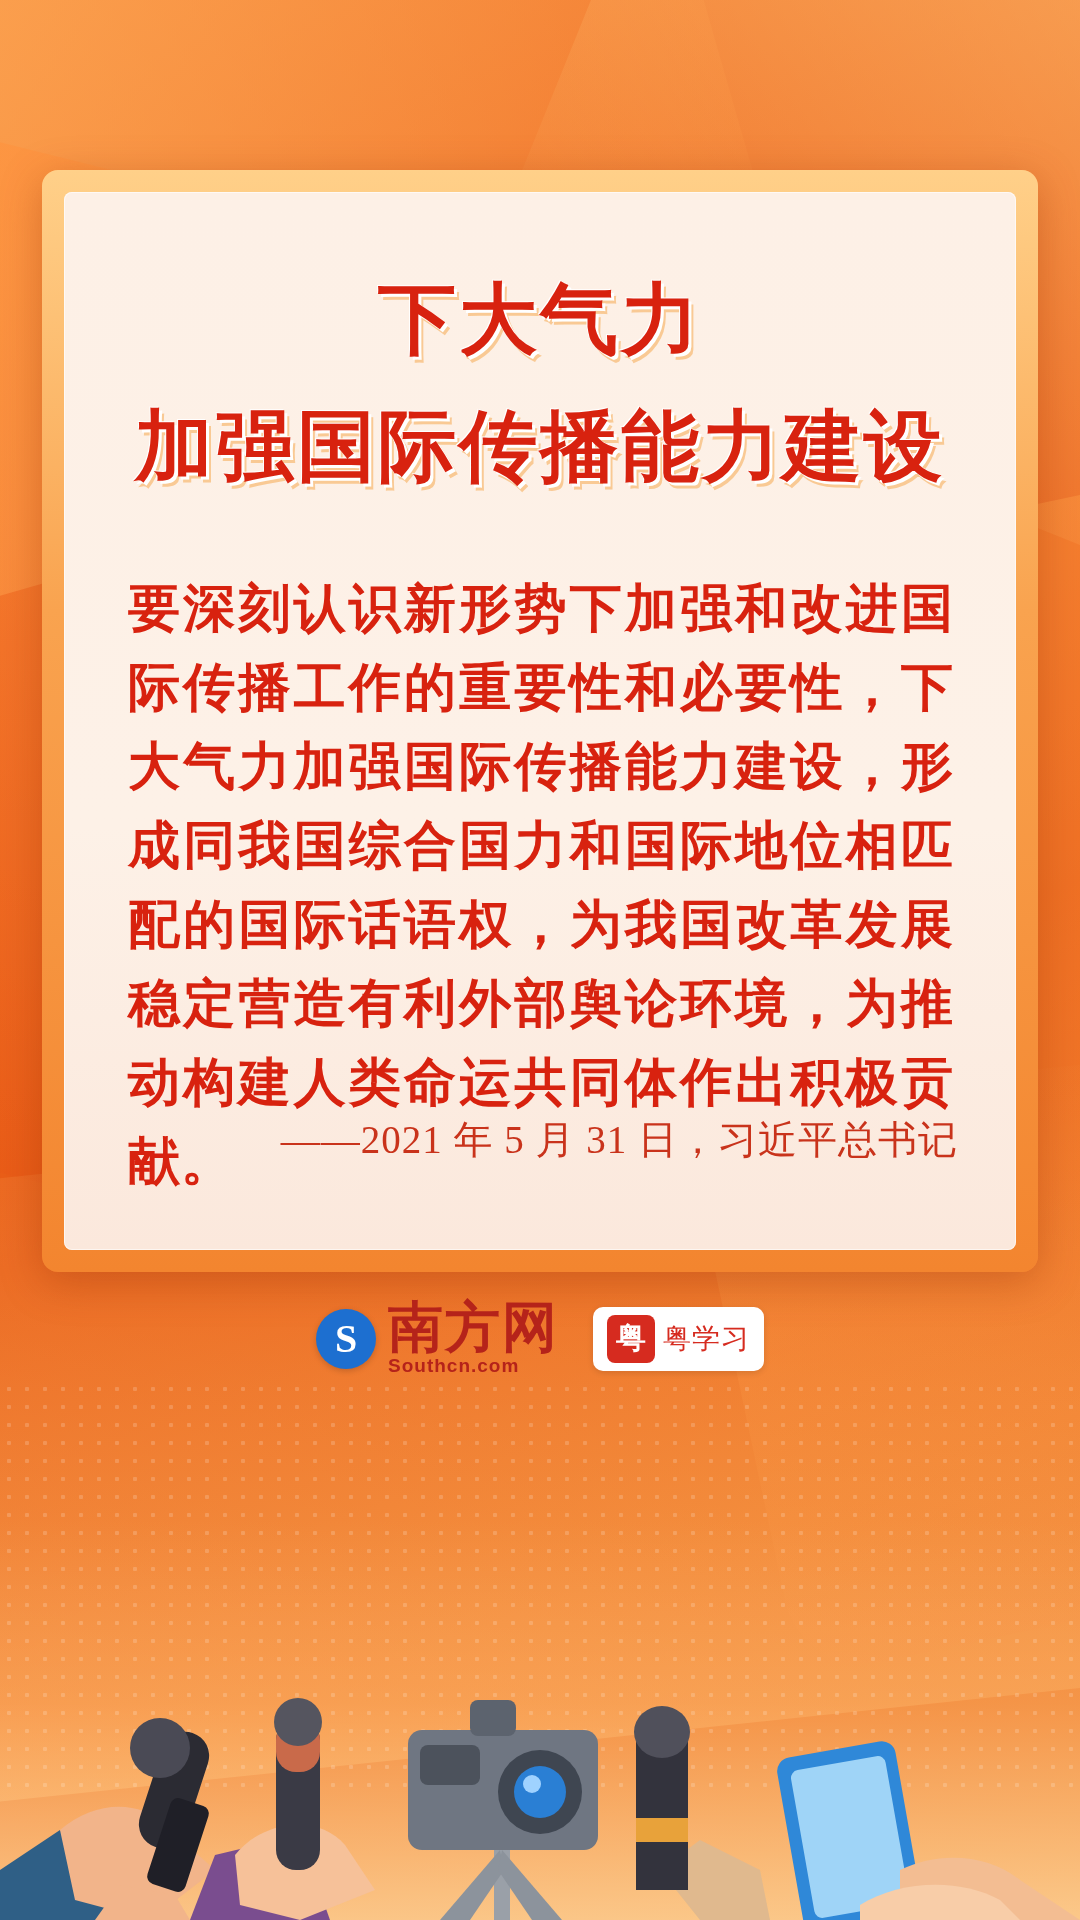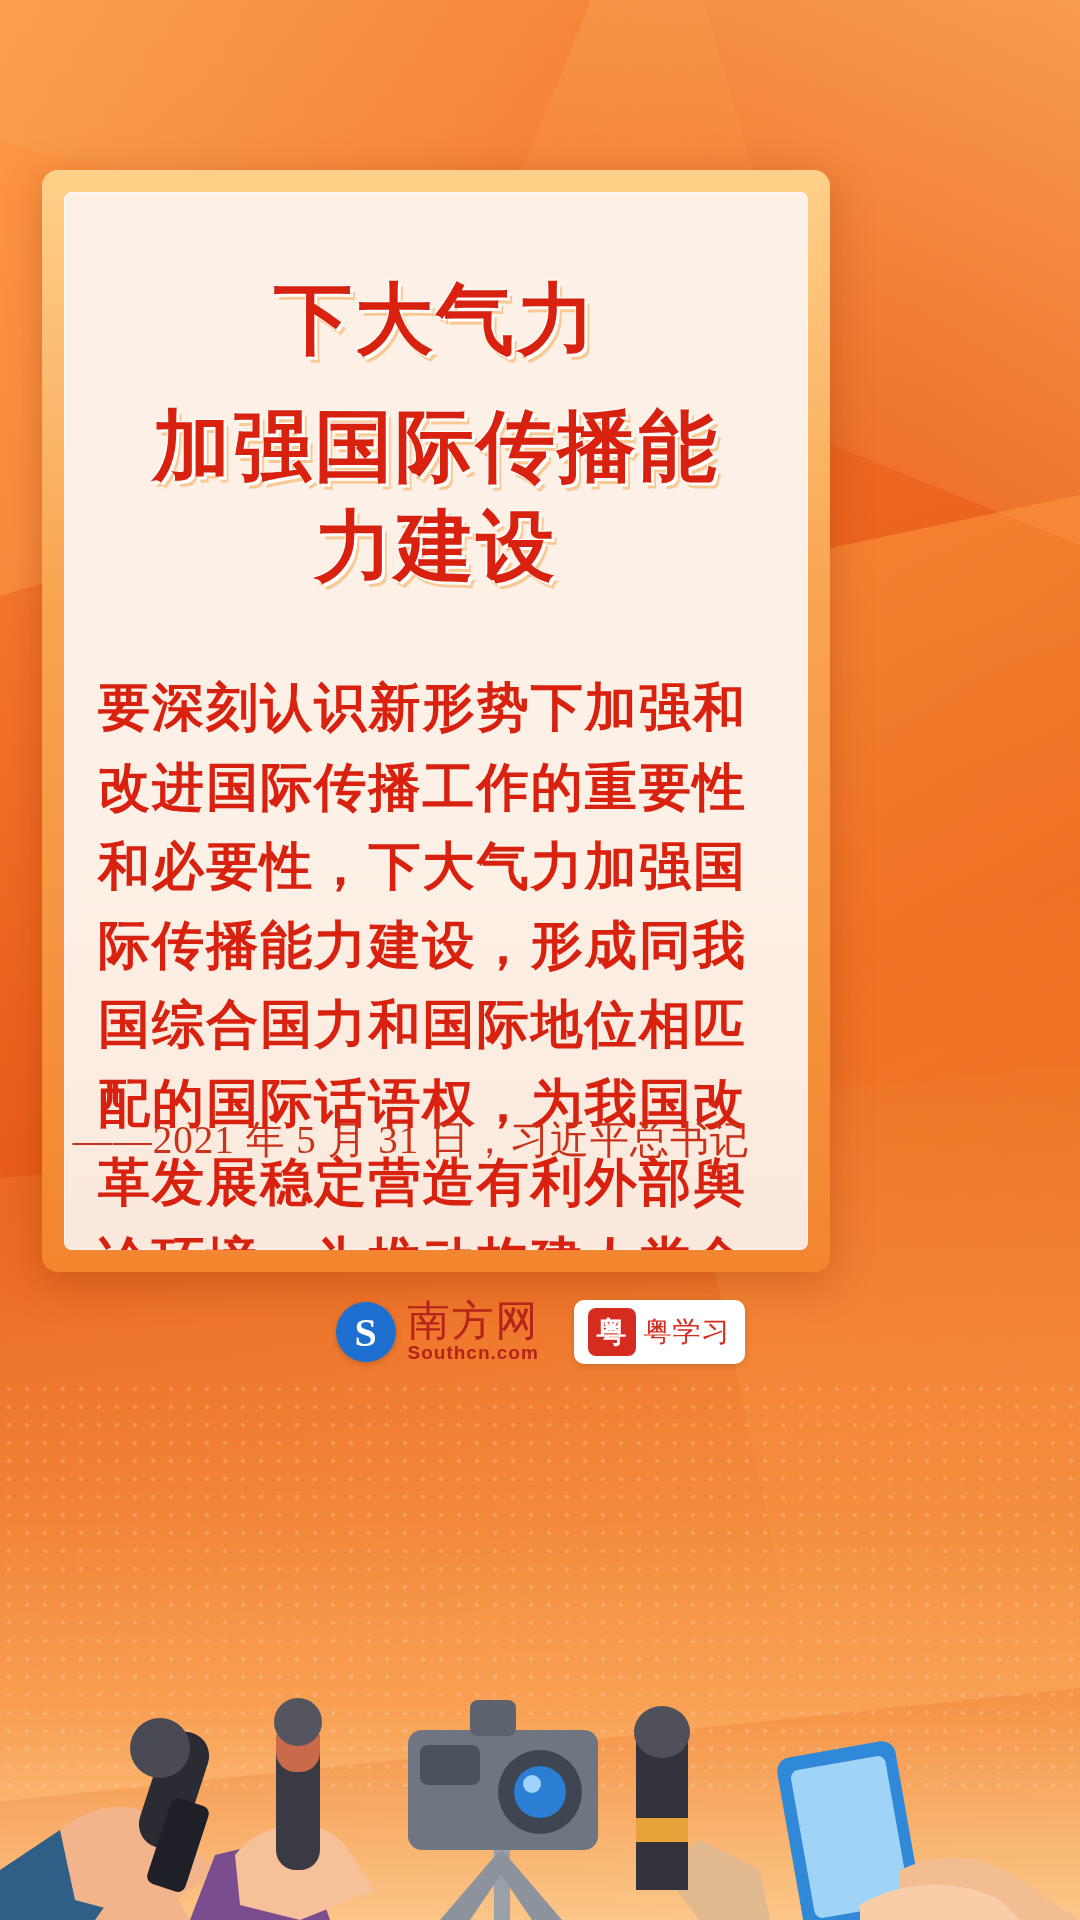--- a/index.html
+++ b/index.html
@@ -106,21 +106,21 @@
     opacity: 0.92;
     transform: rotate(-6deg);
     z-index: -1;
   }
 
   
   .card-outer {
     position: absolute;
     top: 170px;
     left: 42px;
-    width: 788px;
+    width: 996px;
     height: 1102px;
     border-radius: 16px;
     background: linear-gradient(180deg, #ffd089, #f9a34f 40%, #f3852f);
     box-shadow: 0 10px 40px rgba(150,45,5,0.35);
     z-index: 4;
   }
   .card-inner {
     position: absolute;
     top: 22px;
     left: 22px;
@@ -142,21 +142,21 @@
     letter-spacing: 3px;
     text-shadow:
       3px 3px 0 #ffffff,
       -1px -1px 0 #ffffff,
       5px 6px 0 rgba(246,170,80,0.55);
   }
   .headline-l1 { font-size: 78px; }
   .headline-l2 { font-size: 78px; margin-top: 27px; }
 
   .quote {
-    margin: 72px 62px 0 34px;
+    margin: 72px 62px 0 64px;
     font-family: "Liberation Serif", "DejaVu Serif", serif;
     font-size: 52px;
     font-weight: bold;
     line-height: 1.52;
     color: #d8220f;
     letter-spacing: 1px;
     text-align: justify;
     text-justify: inter-ideograph;
   }
 
@@ -199,22 +199,22 @@
     font-weight: bold;
     font-size: 40px;
     display: flex;
     align-items: center;
     justify-content: center;
     box-shadow: 0 2px 6px rgba(0,0,0,0.18);
   }
   .logo-textblock { text-align: left; }
   .logo-cn {
     font-family: "Liberation Serif", "DejaVu Serif", serif;
-    font-size: 42px;
-    font-weight: normal;
+    font-size: 55px;
+    font-weight: bold;
     color: #b5231a;
     letter-spacing: 2px;
     line-height: 1;
   }
   .logo-en {
     font-size: 19px;
     font-weight: bold;
     color: #b5231a;
     letter-spacing: 1px;
   }

